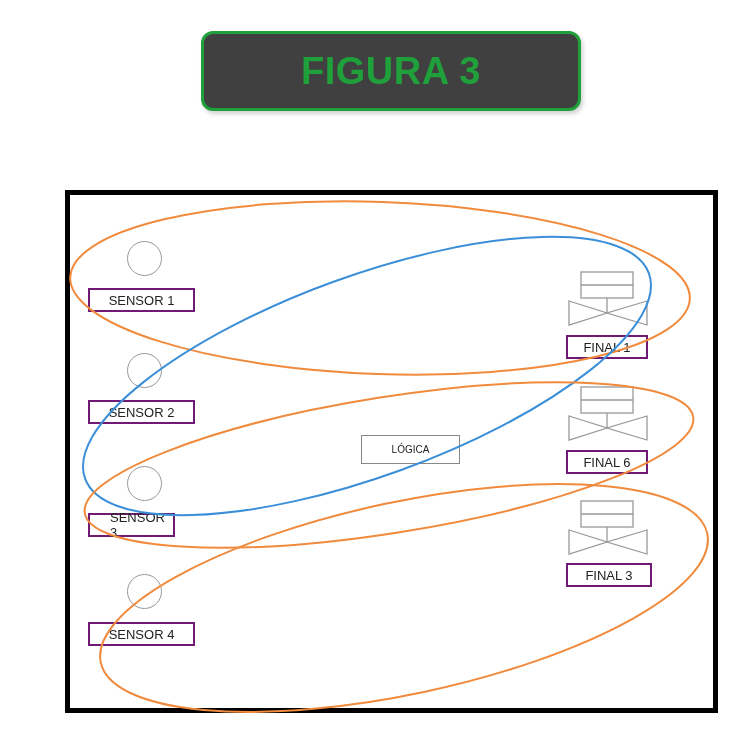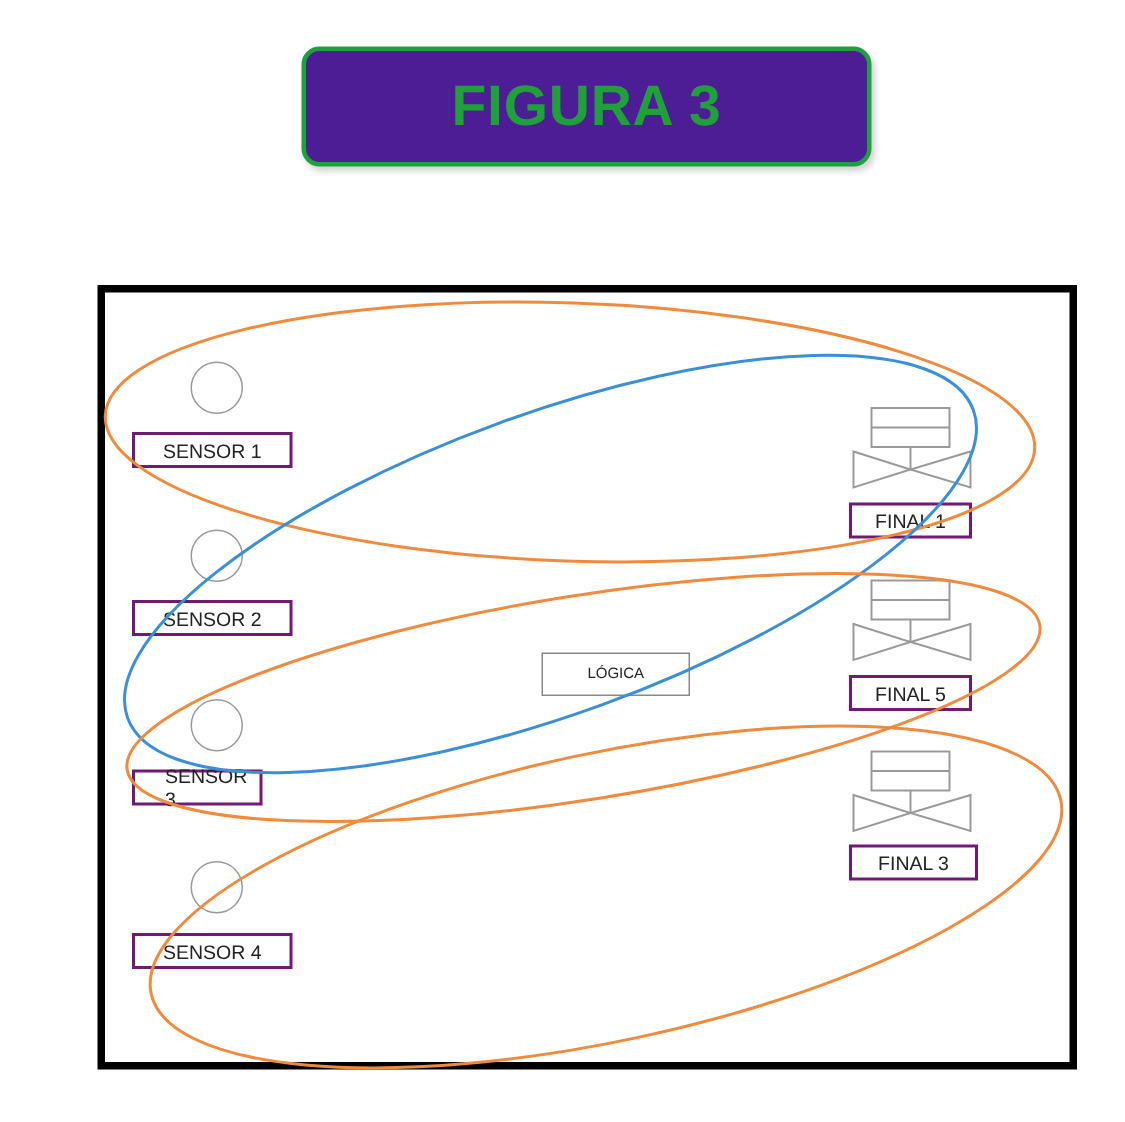--- a/index.html
+++ b/index.html
@@ -1,19 +1,19 @@
 <!DOCTYPE html>
 <html><head>
 <meta charset="utf-8">
 <style>
   html, body { margin:0; padding:0; background:#ffffff; }
   body { width:750px; height:748px; position:relative; overflow:hidden; font-family:"Liberation Sans", sans-serif; }
   .title-box {
     position:absolute; left:201px; top:31px; width:374px; height:74px;
-    border:3px solid #1fa03b; border-radius:12px; background:#4c1d95;
+    border:3px solid #1fa03b; border-radius:12px; background:#404040;
     box-shadow: 2px 3px 4px rgba(0,0,0,0.18);
     display:flex; align-items:center; justify-content:center;
   }
   .title-text { color:#1fa03b; font-weight:bold; font-size:38px; letter-spacing:0.5px; font-family:"Liberation Sans", sans-serif; }
   .frame {
     position:absolute; left:65px; top:190px; width:643px; height:513px;
     border:5px solid #000; background:#fff;
   }
   svg.diagram { position:absolute; left:0; top:0; width:750px; height:748px; }
   .label-box {
@@ -81,21 +81,21 @@
   <line x1="13" y1="14" x2="65" y2="14" stroke="#999" stroke-width="1.3"></line>
   <line x1="39" y1="27" x2="39" y2="42" stroke="#999" stroke-width="1.3"></line>
   <polygon points="1,30 39,42 1,54" fill="none" stroke="#999" stroke-width="1.3"></polygon>
   <polygon points="79,30 39,42 79,54" fill="none" stroke="#999" stroke-width="1.3"></polygon>
 </svg>
 
 <div class="label-box" style="left:566px; top:335px; width:82px;">
     <span>FINAL 1</span>
   </div>
 <div class="label-box" style="left:566px; top:450px; width:82px;">
-    <span>FINAL 5</span>
+    <span>FINAL 6</span>
   </div>
 <div class="label-box" style="left:566px; top:563px; width:86px;">
     <span>FINAL 3</span>
   </div>
 
 <svg class="diagram" viewBox="0 0 750 748">
   <ellipse cx="380" cy="288" rx="310" ry="86" transform="rotate(2 380 288)" fill="none" stroke="#f08a3c" stroke-width="2"></ellipse>
   <ellipse cx="367" cy="376" rx="300" ry="100" transform="rotate(-20 367 376)" fill="none" stroke="#3b8fd8" stroke-width="2"></ellipse>
   <ellipse cx="389" cy="465" rx="308" ry="68" transform="rotate(-9 389 465)" fill="none" stroke="#f08a3c" stroke-width="2"></ellipse>
   <ellipse cx="404" cy="598" rx="310" ry="96" transform="rotate(-12 404 598)" fill="none" stroke="#f08a3c" stroke-width="2"></ellipse>

